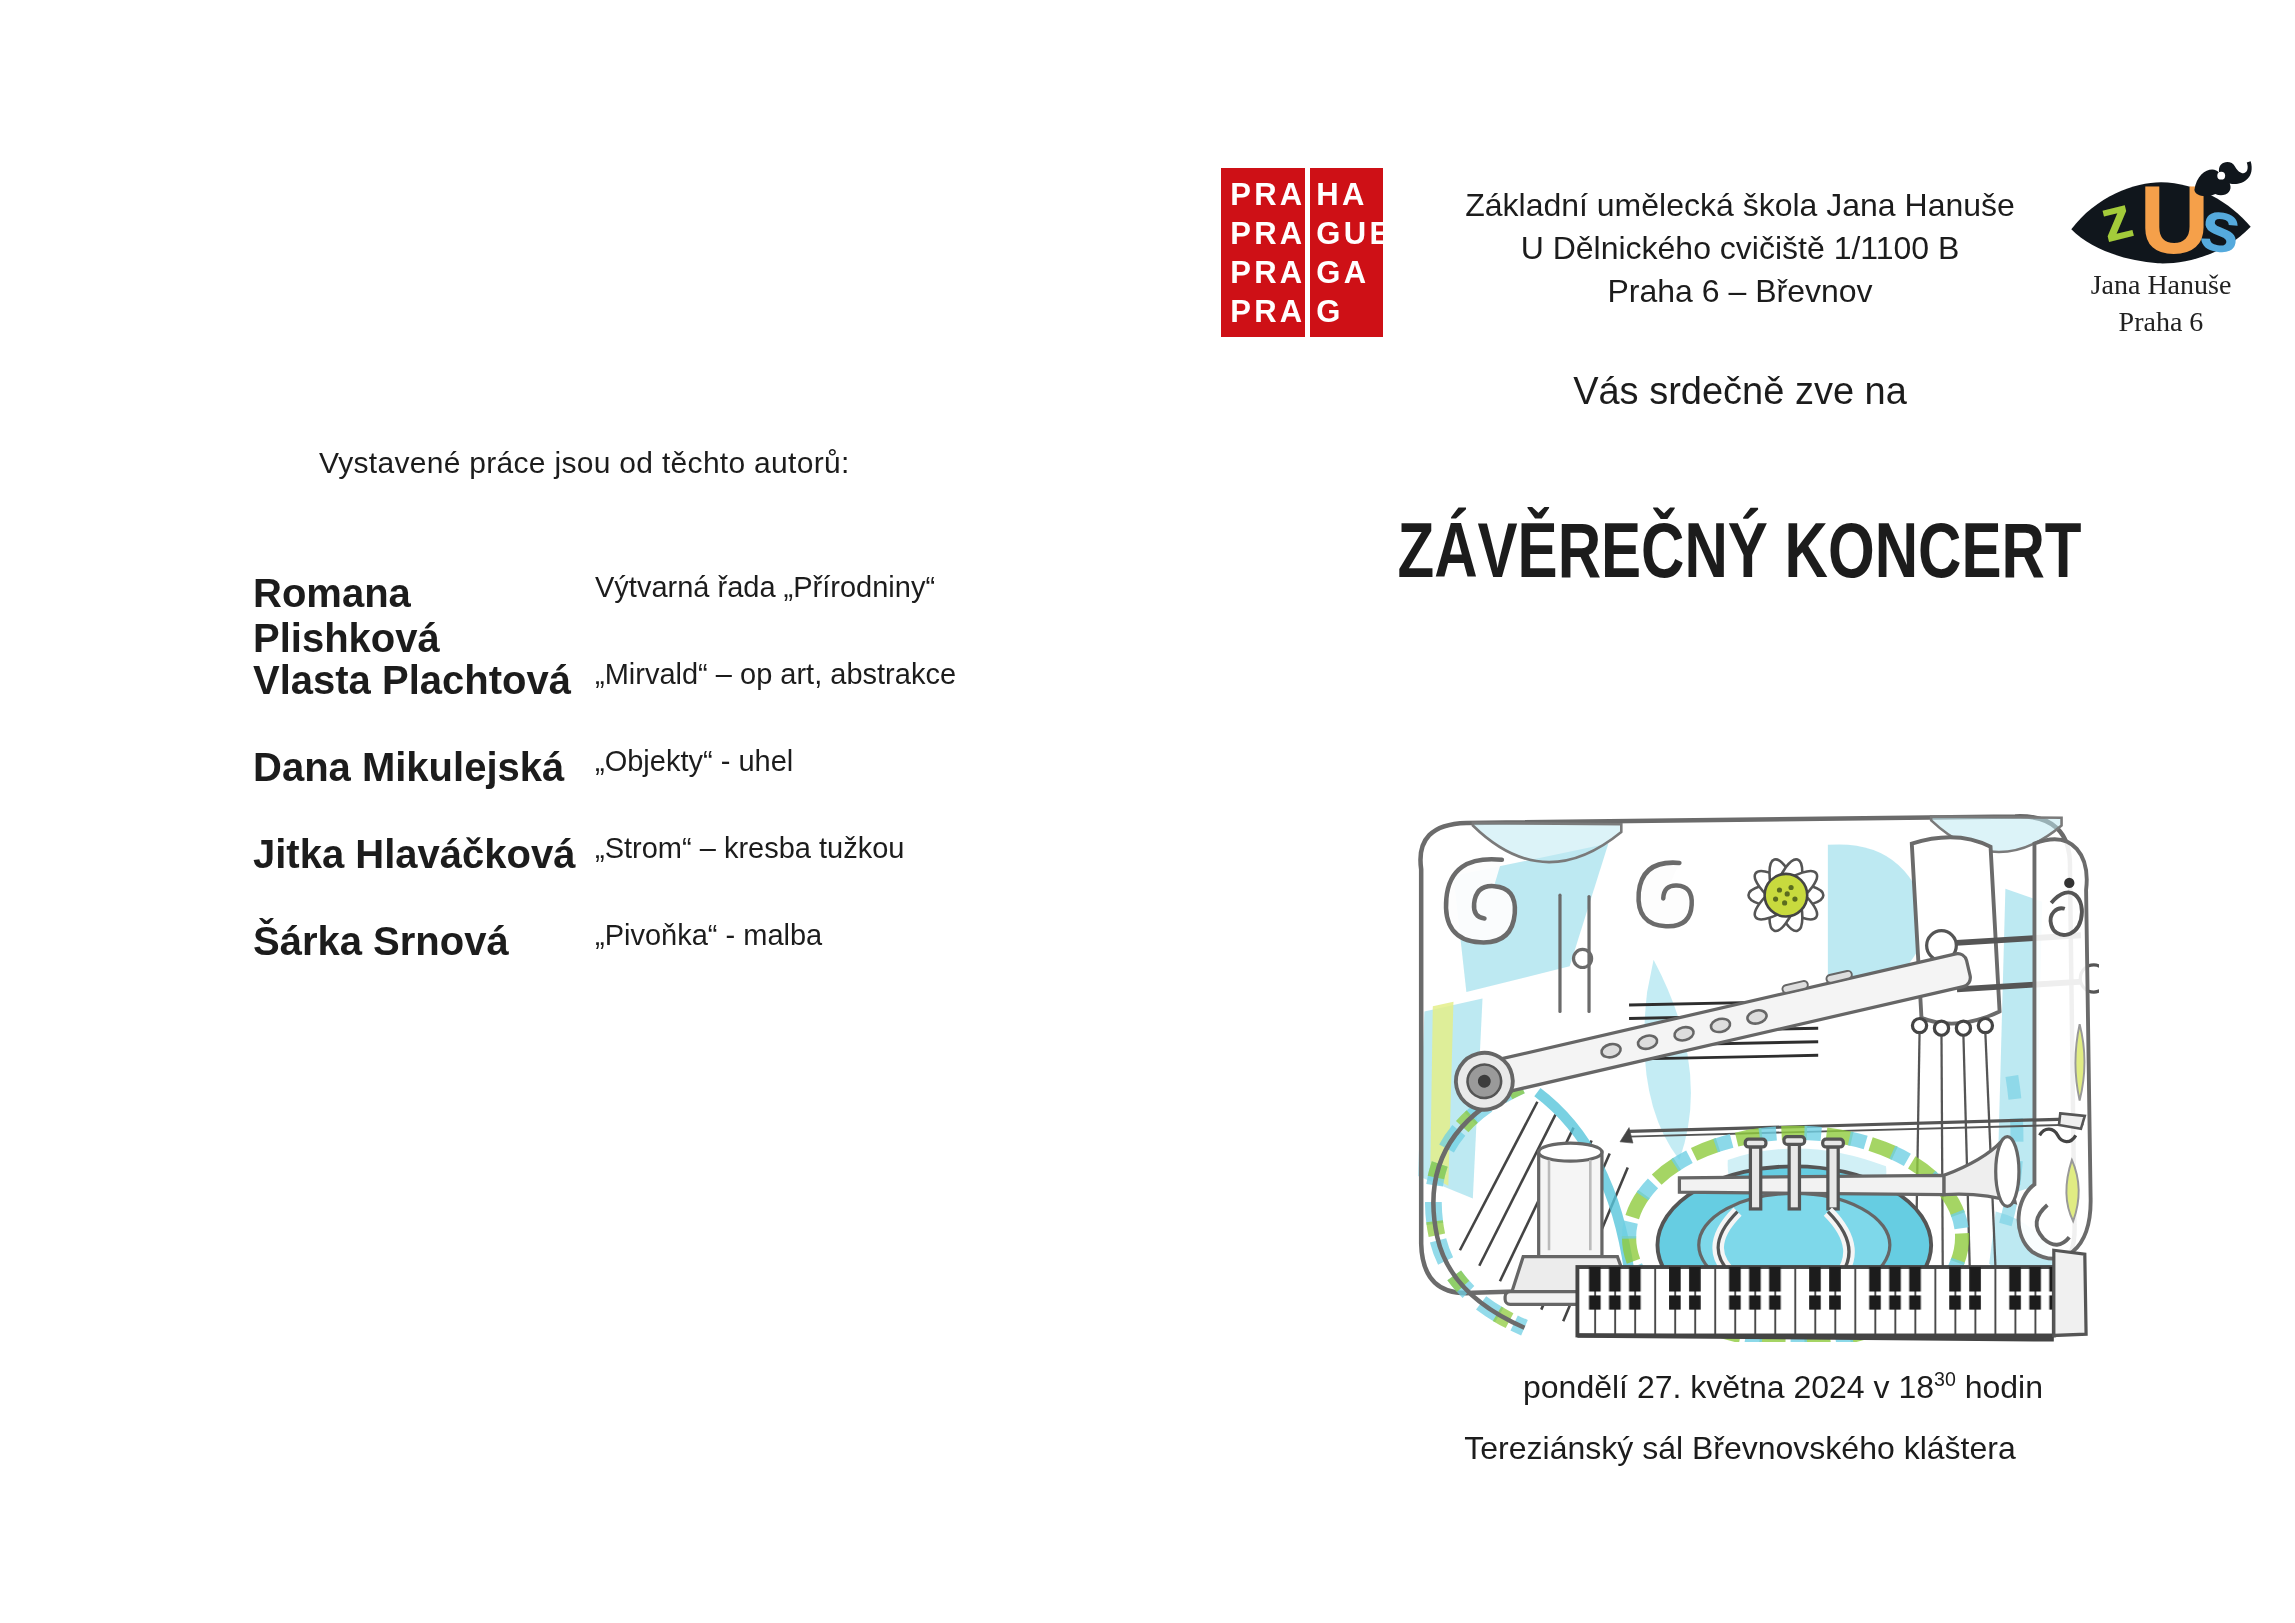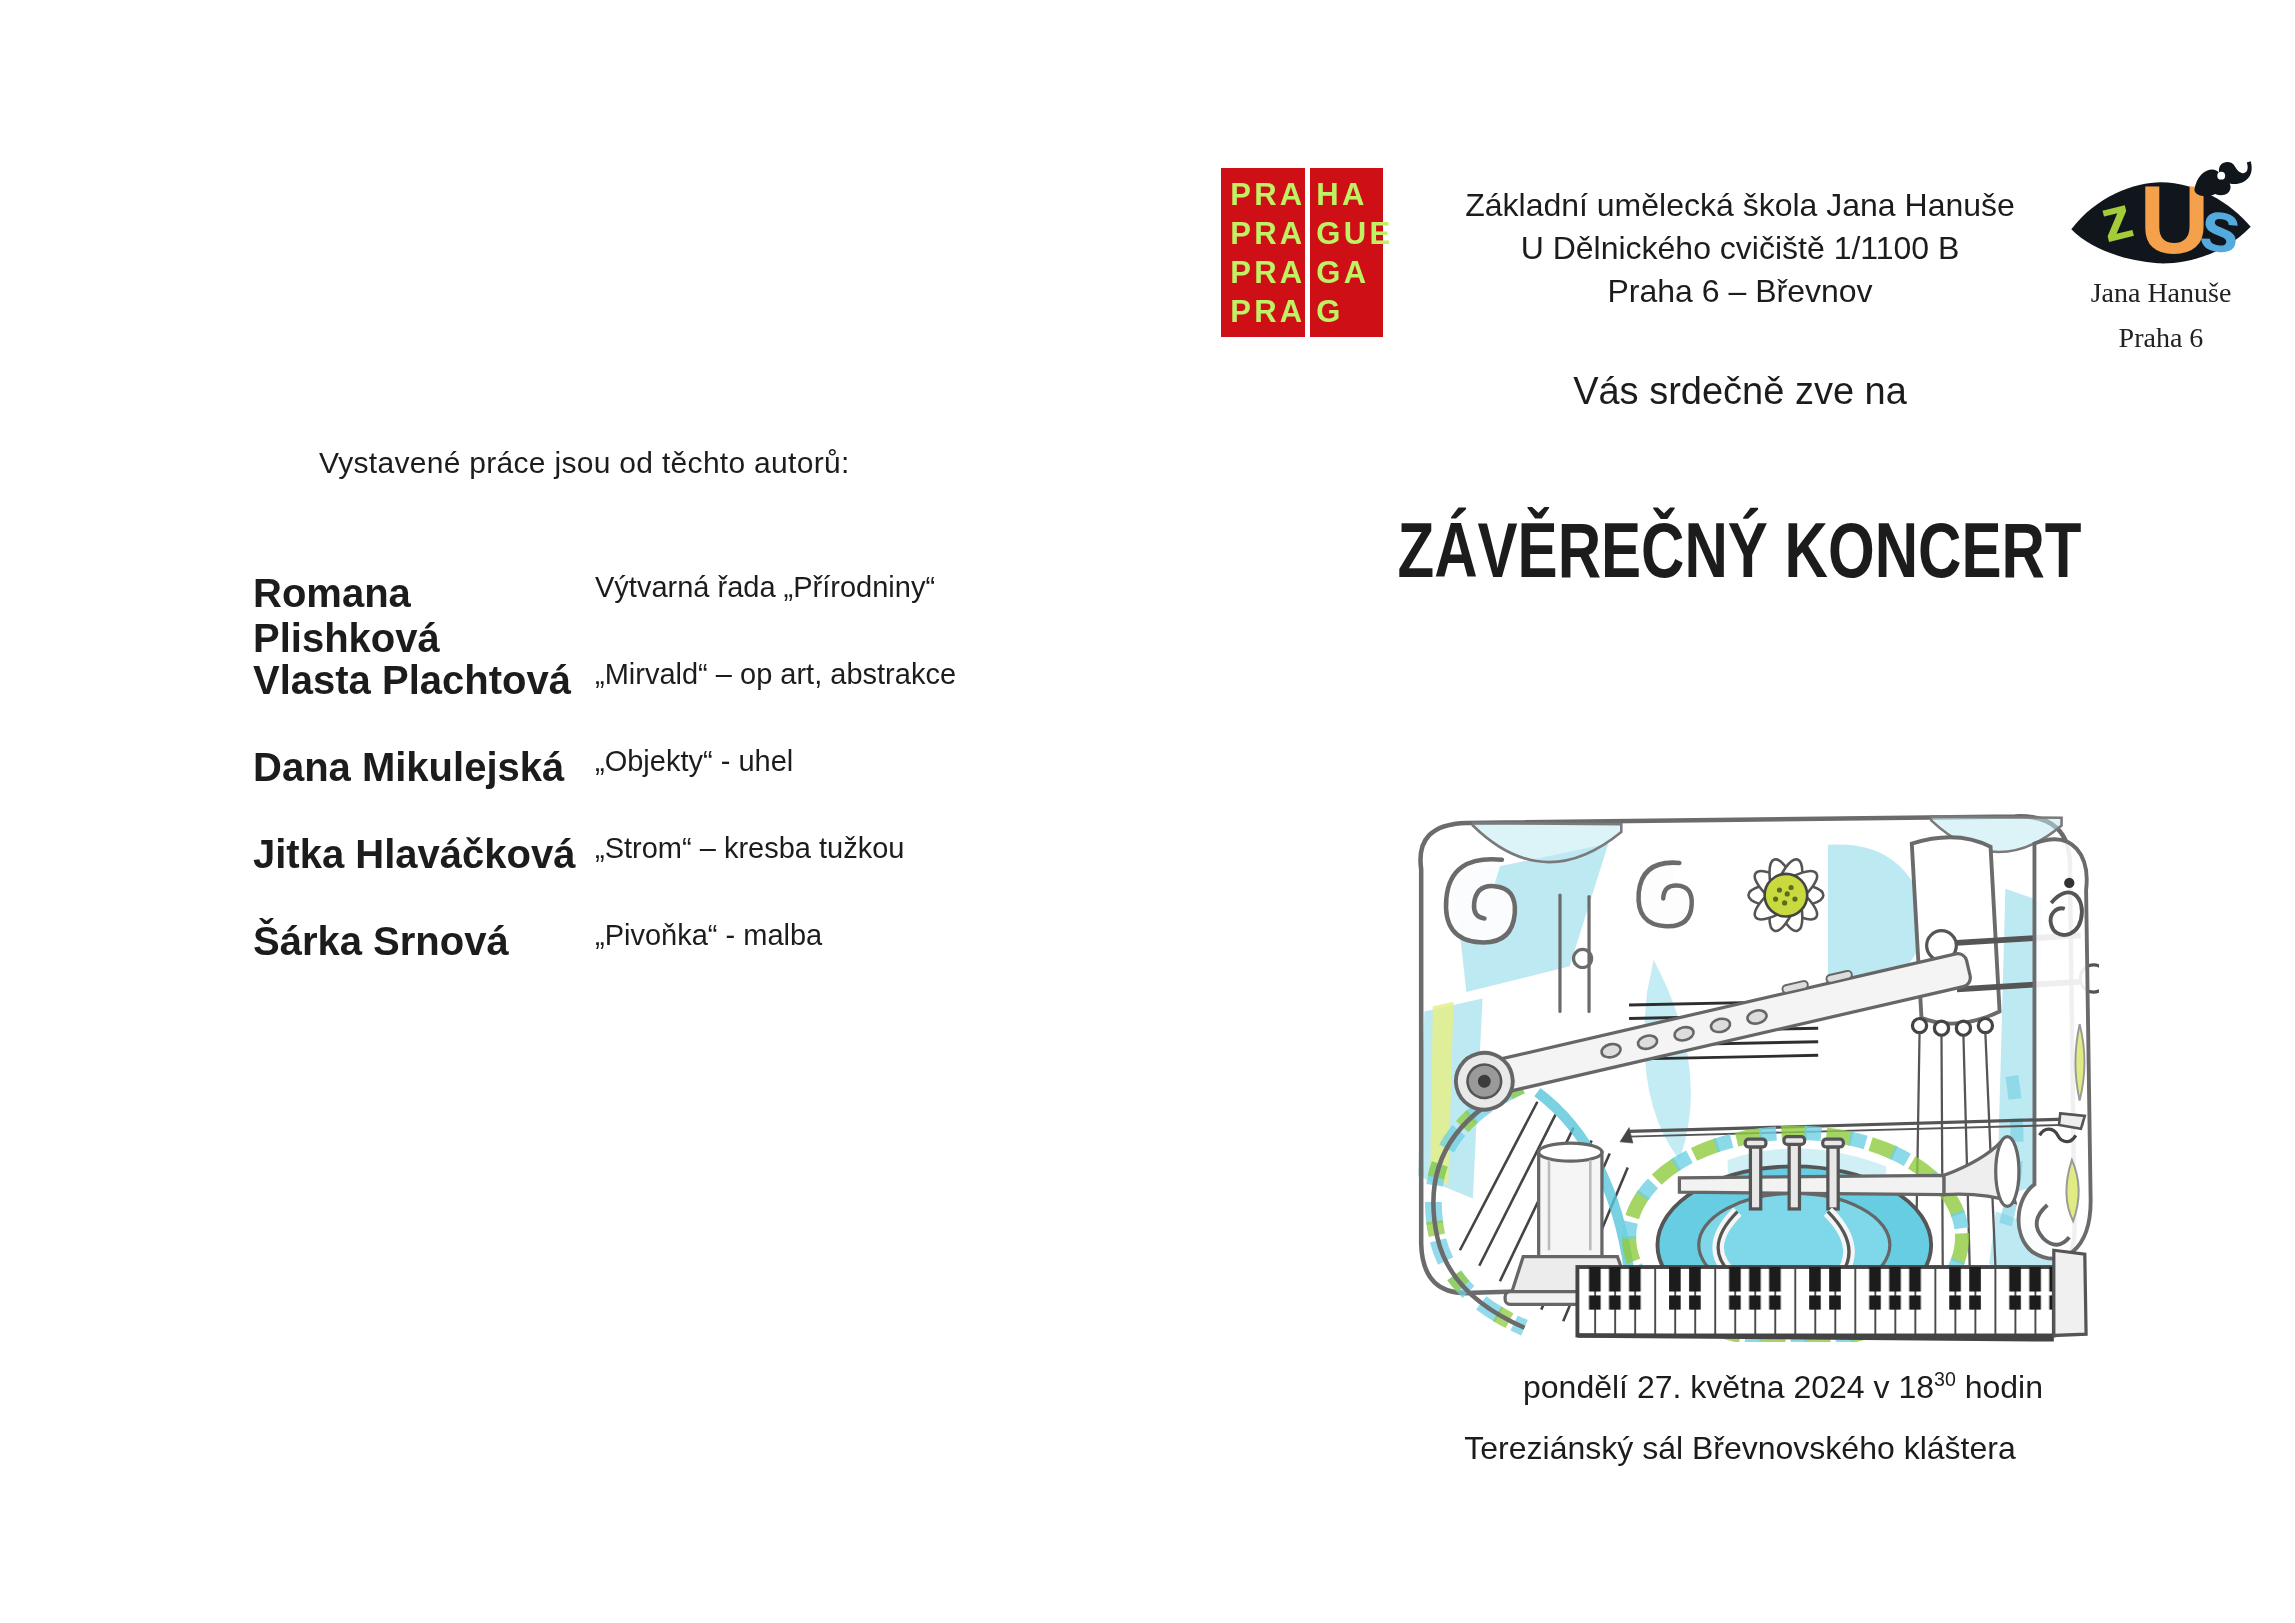--- a/index.html
+++ b/index.html
@@ -13,29 +13,29 @@
   .author-row{display:flex;margin-bottom:56px;height:31px;align-items:flex-start;}
   .author-name{width:342px;font-weight:bold;font-size:40px;}
   .author-work{font-size:29px;}
 
   
   .praha-logo{left:1221px;top:168px;width:156px;height:169px;display:flex;background:#ffffff;}
   .praha-col{background:#ce1016;display:flex;flex-direction:column;justify-content:space-around;
              padding:6.5px 0;}
   .praha-col.left{width:75px;align-items:flex-start;padding-left:9.2px;margin-right:4.6px;}
   .praha-col.right{width:67px;align-items:flex-start;padding-left:6.5px;}
-  .praha-row{color:#bef264;font-weight:bold;font-size:31px;letter-spacing:3.3px;line-height:37px;
+  .praha-row{color:#ffffff;font-weight:bold;font-size:31px;letter-spacing:3.3px;line-height:37px;
              font-family:"Liberation Sans",sans-serif;}
 
   
   .school-block{left:1413px;top:184px;width:654px;text-align:center;font-size:32px;line-height:43px;}
 
   
   .zus-logo{left:2066px;top:156px;width:190px;text-align:center;}
-  .zus-caption{font-family:"Liberation Serif",serif;color:#222;font-size:28px;line-height:37px;margin-top:8px;}
+  .zus-caption{font-family:"Liberation Serif",serif;color:#222;font-size:28px;line-height:37px;}
 
   .invite-line{left:1413px;top:370px;width:654px;text-align:center;font-size:38px;}
 
   .main-title{left:1184px;width:1112px;text-align:center;font-weight:bold;font-size:77px;
               white-space:nowrap;}
   .main-title .squeeze{display:inline-block;transform:scaleX(0.78);transform-origin:center;}
   .title-1{top:506px;}
   .title-2{top:628px;}
 
   .date-line{left:1456px;top:1369px;width:654px;text-align:center;font-size:32px;}

